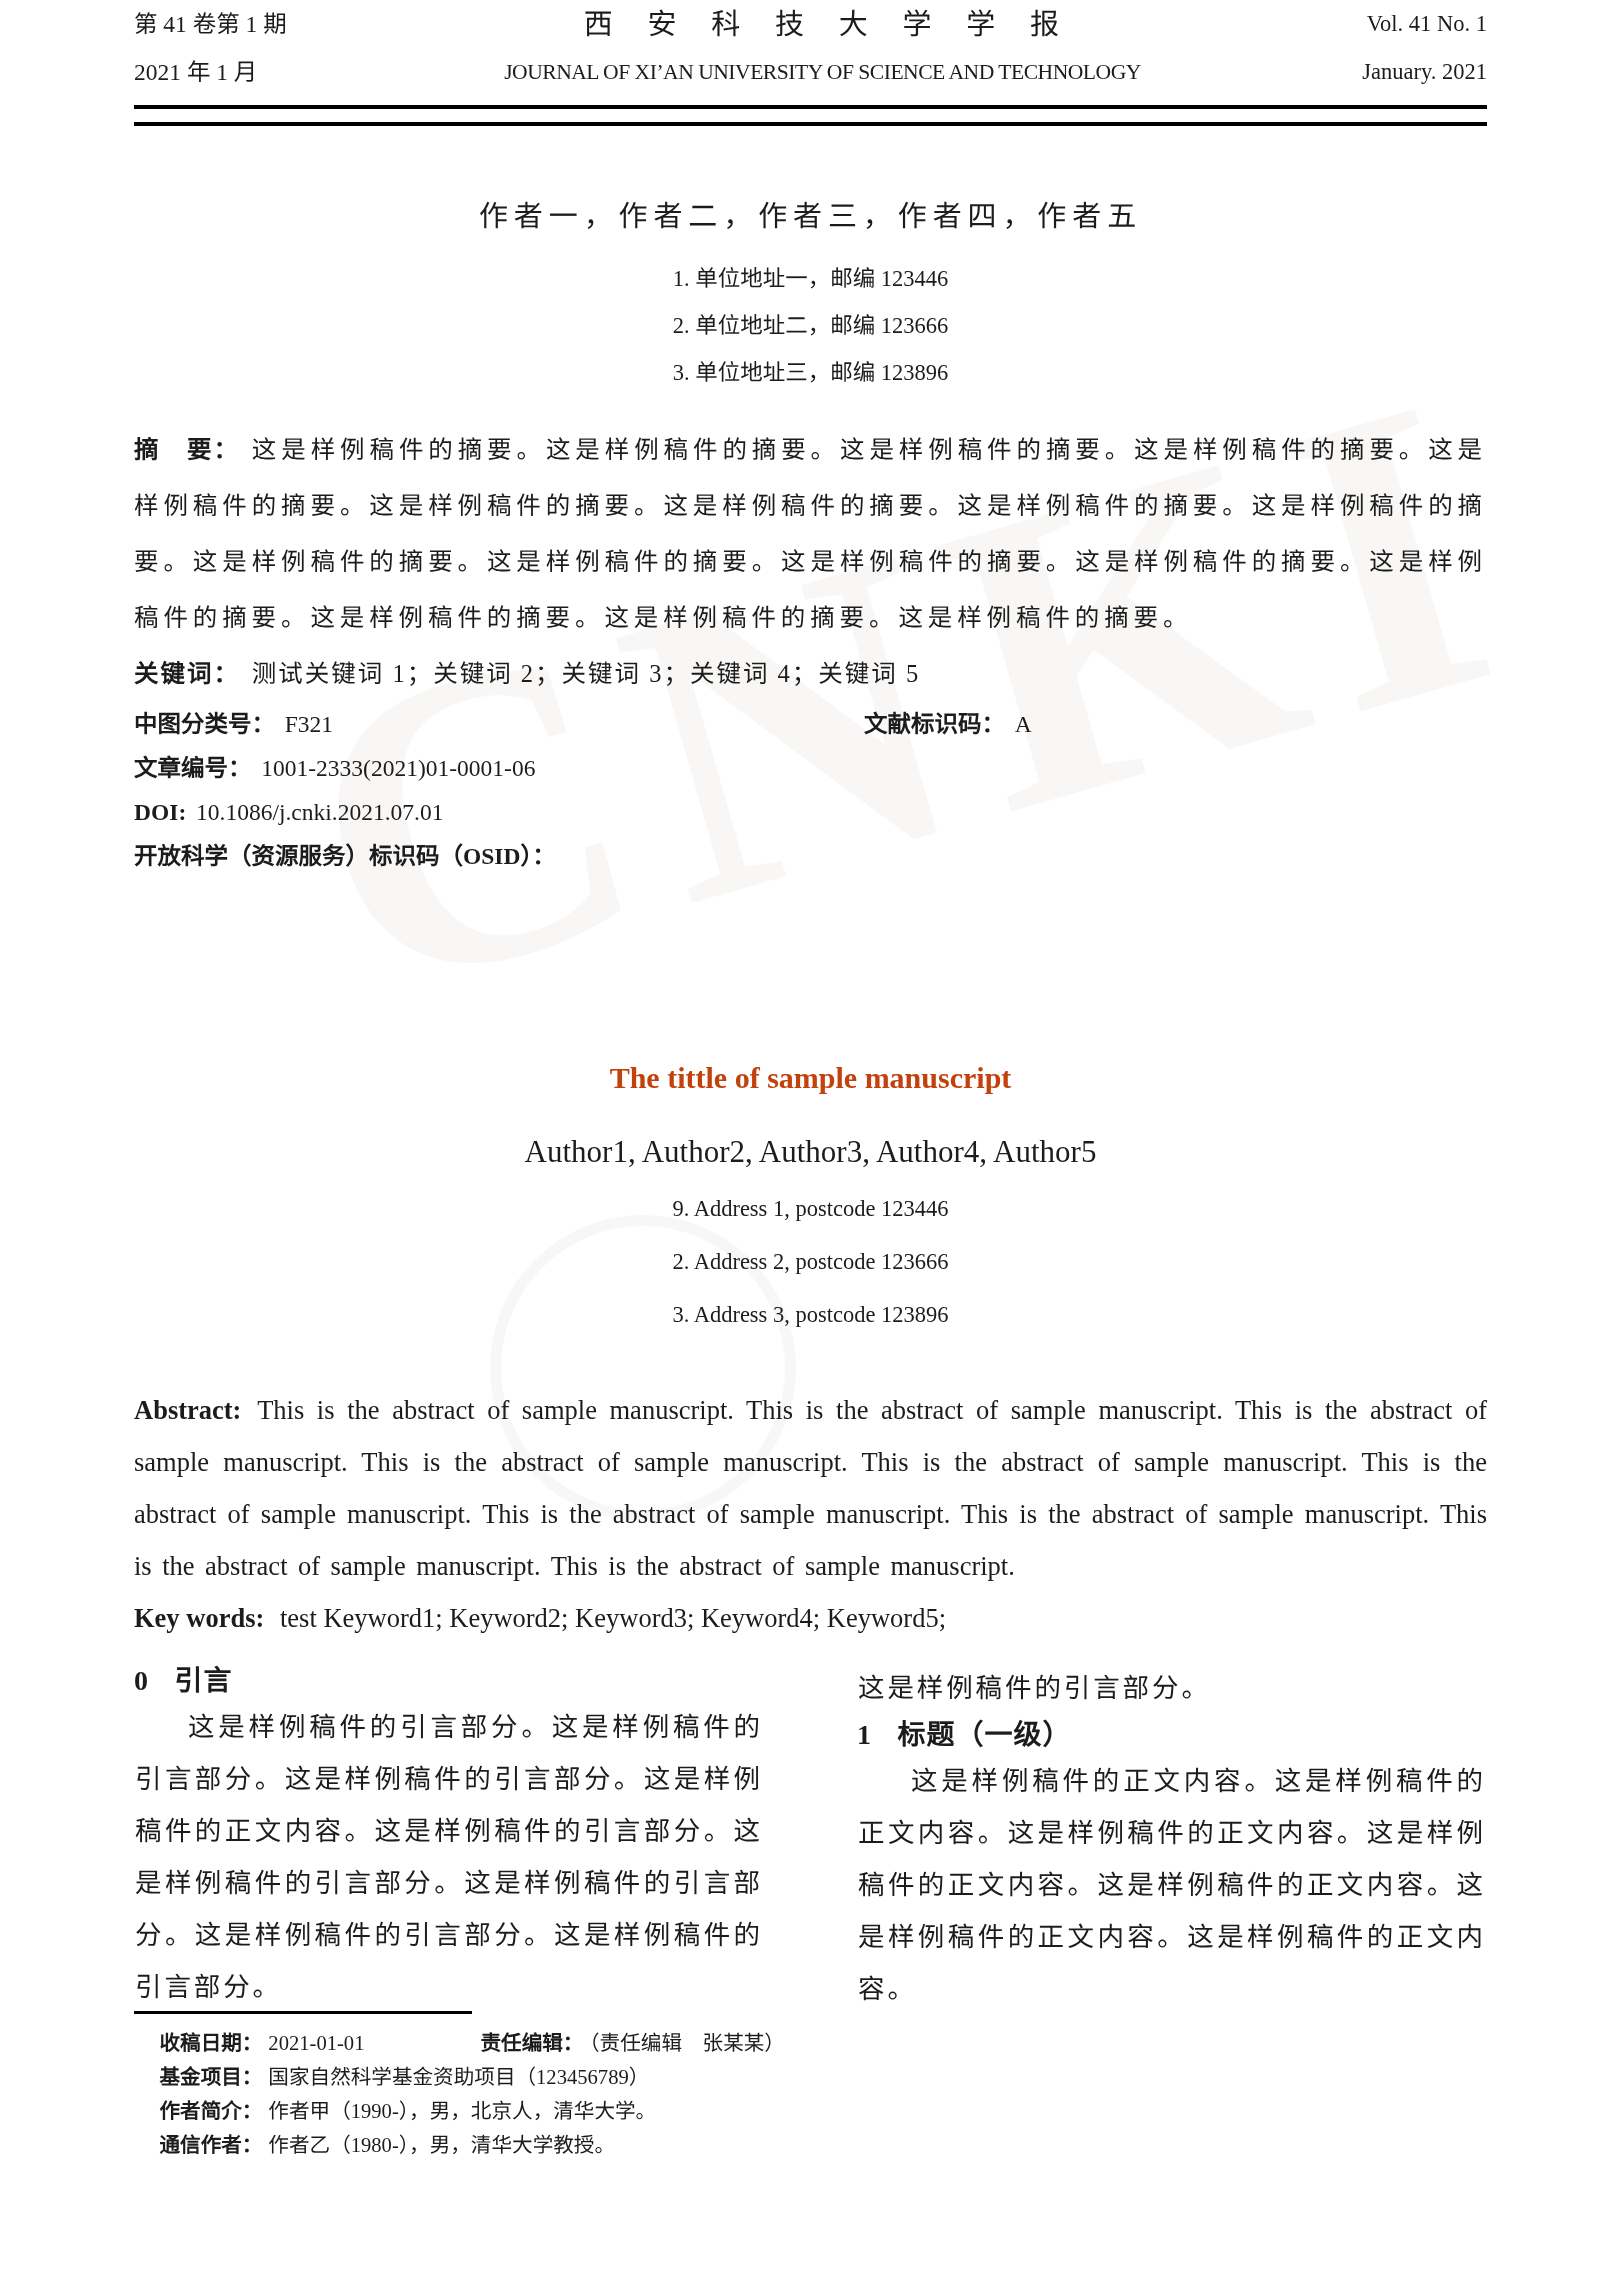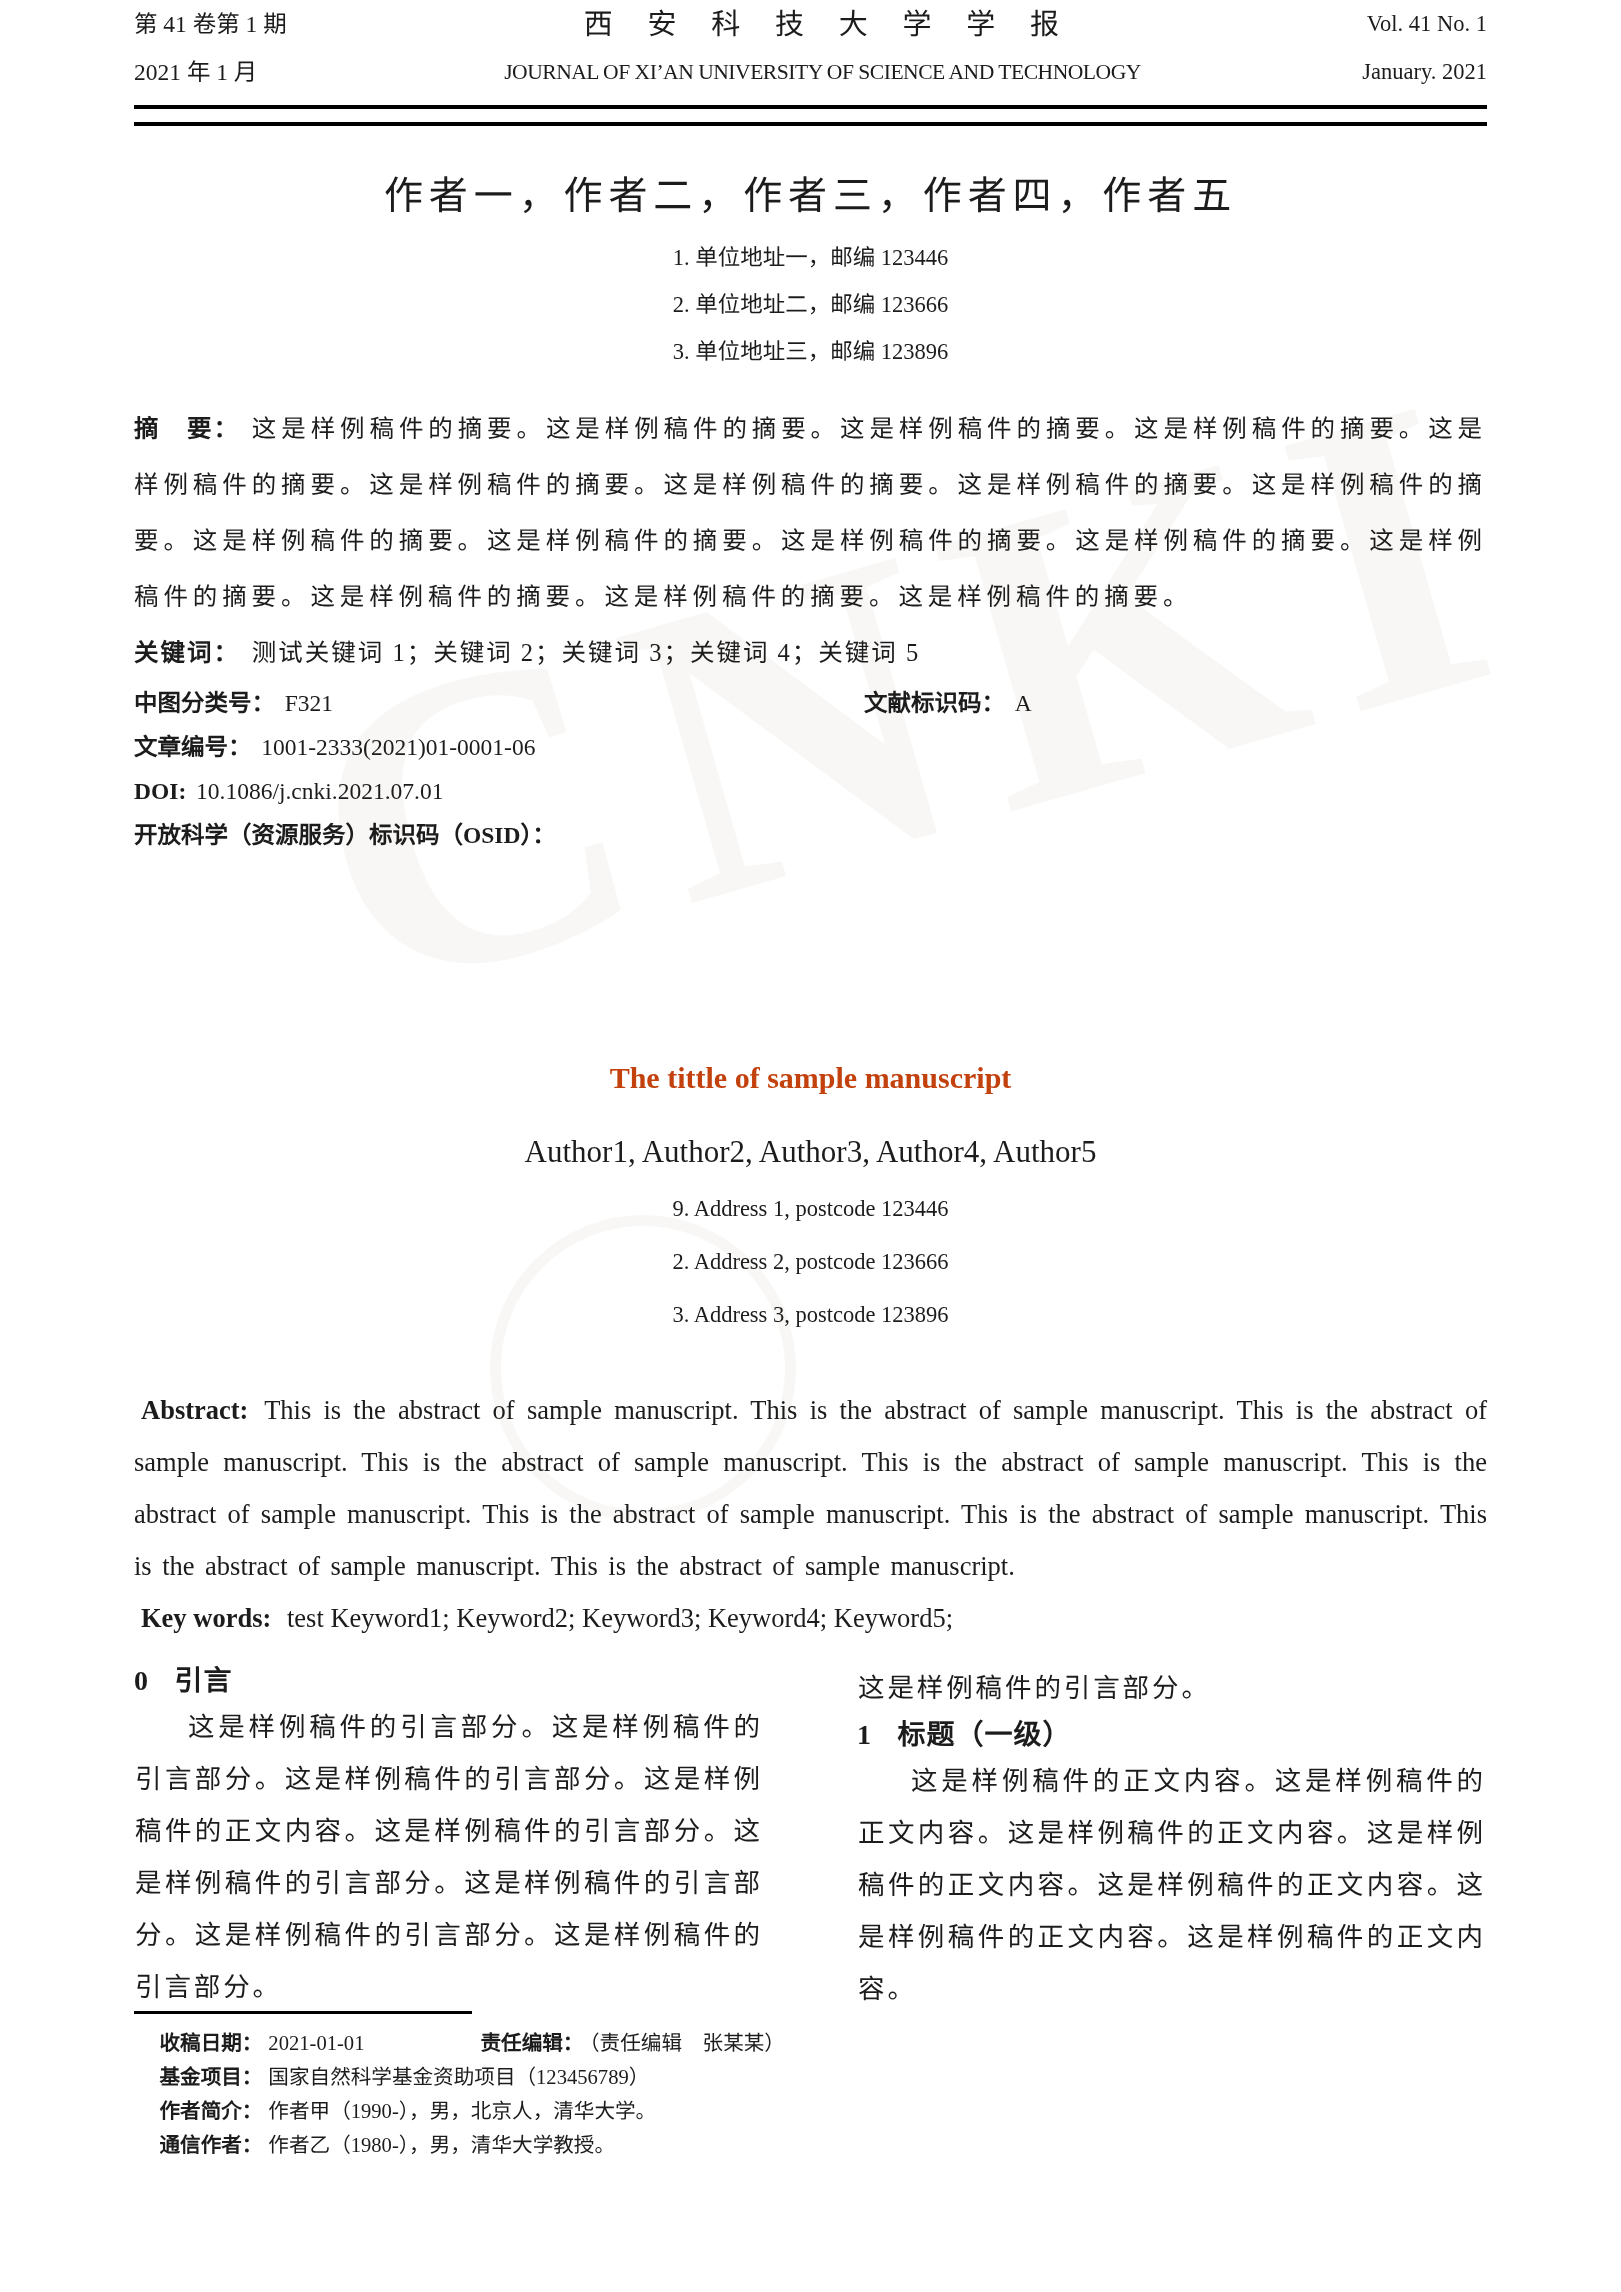--- a/index.html
+++ b/index.html
@@ -30,39 +30,39 @@
   .hdr-center .jen{font-size:21.6px;line-height:48px;letter-spacing:-0.5px;}
   .hdr-right{width:206px;text-align:right;font-size:22.5px;line-height:48px;white-space:nowrap;}
   .double-rule{margin-top:8.8px;height:13.7px;border-top:4.9px solid #000;border-bottom:4.9px solid #000;}
 
   
   .title-cn{
     margin-top:21.6px;text-align:center;
     font-family:"Liberation Sans","DejaVu Sans",sans-serif;
     font-weight:bold;font-size:59px;line-height:73px;color:#2e5689;letter-spacing:5.9px;
   }
-  .authors-cn{margin-top:49px;text-align:center;font-size:39px;line-height:41px;letter-spacing:5.9px;}
+  .authors-cn{margin-top:70px;text-align:center;font-size:29px;line-height:41px;letter-spacing:5.9px;}
   .affil-cn{margin-top:17.6px;text-align:center;font-size:22.5px;line-height:47px;}
   .abstract-cn{margin-top:25.5px;font-size:24.5px;line-height:56px;text-align:justify;letter-spacing:4.9px;}
   .abstract-cn .lbl,.kw-cn .lbl{font-weight:bold;letter-spacing:2px;margin-right:11.8px;}
   .kw-cn{font-size:24.5px;line-height:56px;letter-spacing:2px;}
   .meta{font-size:23.5px;line-height:44px;}
   .meta .lbl{font-weight:bold;margin-right:9.8px;}
   .meta-row{display:flex;}
   .meta-cell.clc{width:730px;}
 
   
   .en-band{position:absolute;left:134px;top:1053px;width:1353px;}
   .en-title{
     text-align:center;font-weight:bold;font-size:30px;line-height:49px;color:#c2410c;
   }
   .en-authors{margin-top:29px;text-align:center;font-size:31px;line-height:41px;}
   .en-affil{margin-top:9.8px;text-align:center;font-size:22.5px;line-height:53px;}
   .abstract-en{margin-top:43px;font-size:26.5px;line-height:52px;text-align:justify;word-spacing:3.9px;}
-  .abstract-en .lbl,.kw-en .lbl{font-weight:bold;margin-right:15.7px;margin-left:7px;}
+  .abstract-en .lbl,.kw-en .lbl{font-weight:bold;margin-right:15.7px;}
   .kw-en{font-size:26.5px;line-height:52px;}
 
   
   .columns{position:absolute;left:134px;top:1661px;width:1353px;display:flex;gap:93px;}
   .col{width:647px;font-size:26.5px;line-height:52px;text-align:justify;letter-spacing:2.9px;}
   .col p{margin:1px;text-indent:2em;}
   .col p.cont{text-indent:0;}
   h2.sec{
     font-size:28px;line-height:39px;margin:0;
     font-family:"Liberation Sans","DejaVu Sans",sans-serif;font-weight:bold;letter-spacing:1px;

